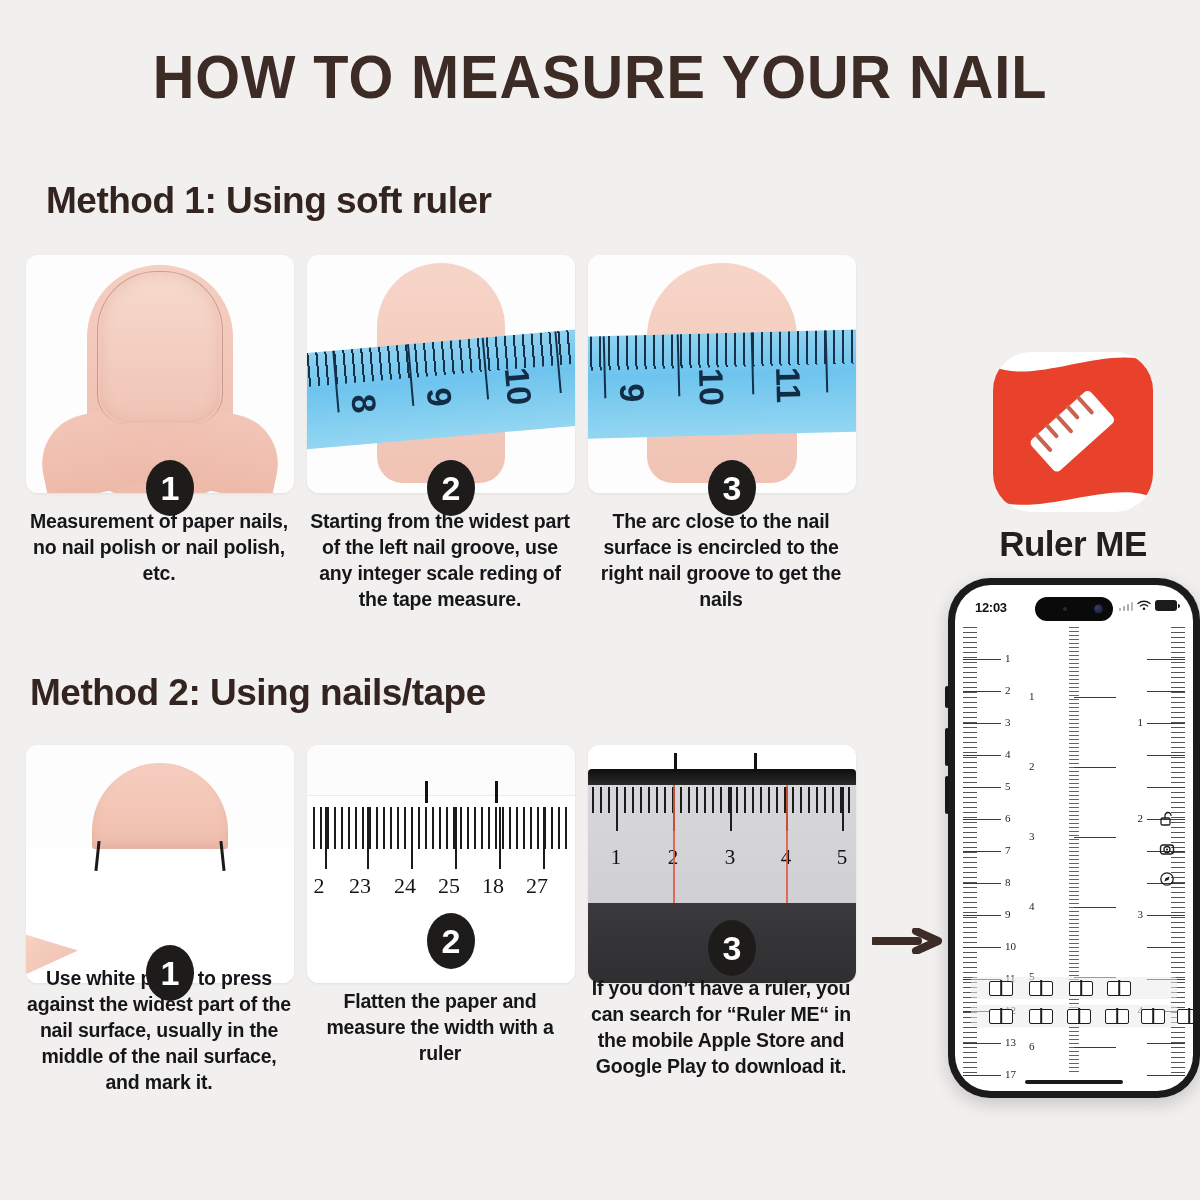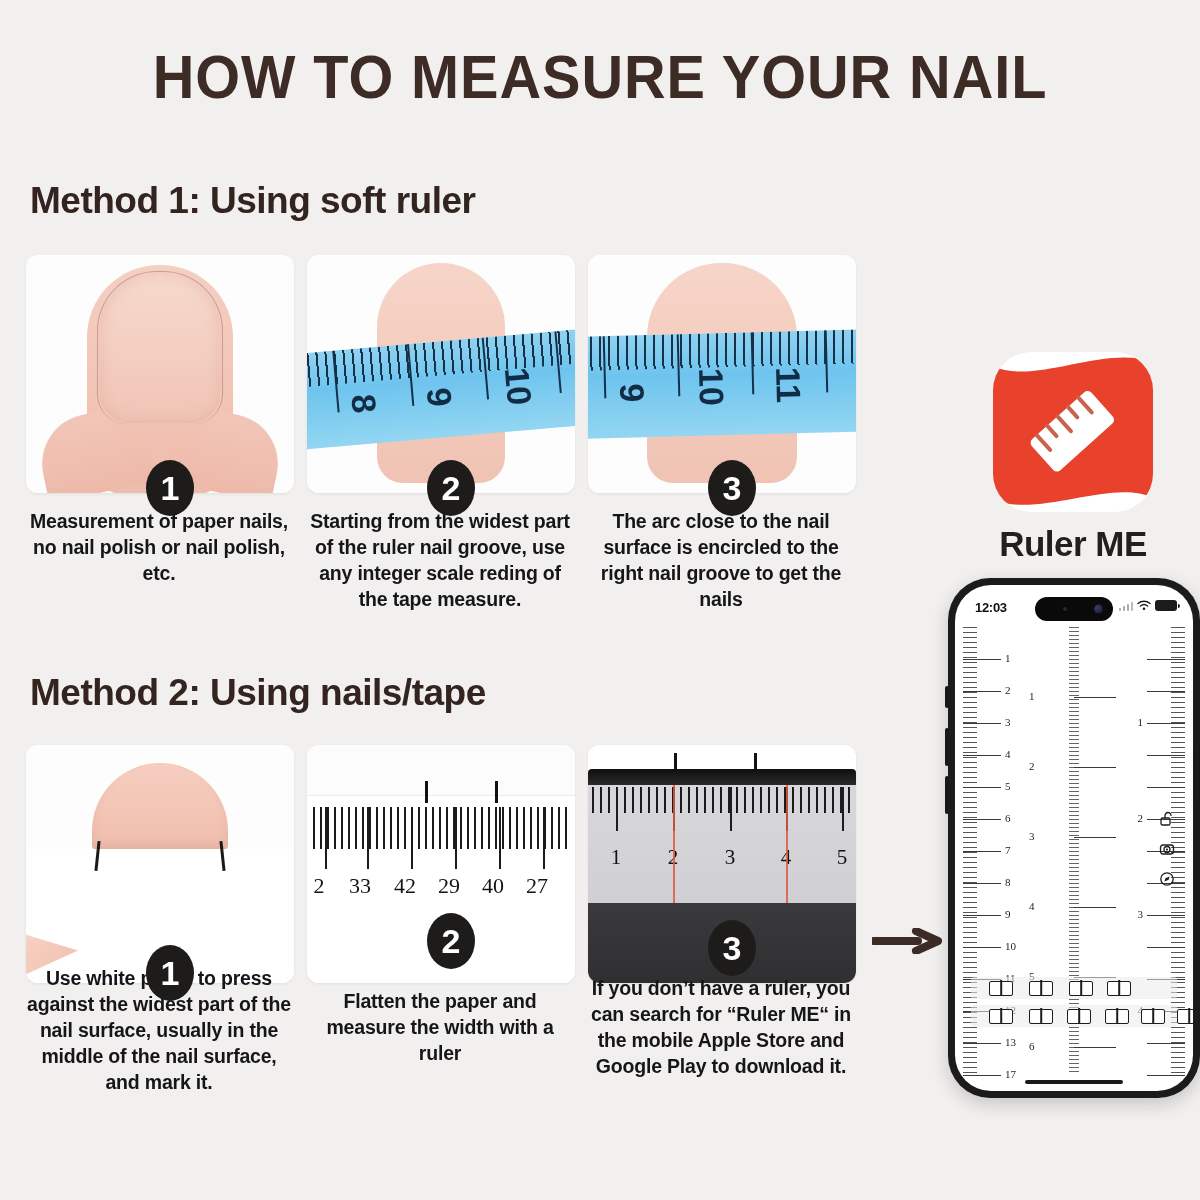--- a/index.html
+++ b/index.html
@@ -34,21 +34,21 @@
   
   .method-heading {
     position: absolute;
     left: 30px;
     font-size: 37px;
     font-weight: bold;
     color: #33241f;
     letter-spacing: -0.5px;
     white-space: nowrap;
   }
-  #m1-heading { top: 180px; }
+  #m1-heading { top: 180px; margin-left: 16px; }
   #m2-heading { top: 672px; }
 
   
   .row {
     position: absolute;
     left: 0;
     width: 880px;
     height: 240px;
   }
   #row1 { top: 255px; }
@@ -476,21 +476,21 @@
         <div class="tape-num" style="left:40px; top:38px;">9</div>
         <div class="tape-num" style="left:110px; top:34px;">10</div>
         <div class="tape-num" style="left:188px; top:34px;">11</div>
       </div>
     </div>
   </div>
   <div class="badge" style="left:708px; top:205px;">3</div>
 </div>
 
 <div class="caption" id="cap1-1">Measurement of paper nails, no nail polish or nail polish, etc.</div>
-<div class="caption" id="cap1-2">Starting from the widest part of the ruler nail groove, use any integer scale reding of the tape measure.</div>
+<div class="caption" id="cap1-2">Starting from the widest part of the left nail groove, use any integer scale reding of the tape measure.</div>
 <div class="caption" id="cap1-3">The arc close to the nail surface is encircled to the right nail groove to get the nails</div>
 
 <div class="method-heading" id="m2-heading">Method 2: Using nails/tape</div>
 
 <div class="row" id="row2">
 
   <div class="card c1">
     <div class="paper-bg">
       <div class="paper-nail"></div>
       <div class="paper-sheet"></div>
@@ -507,24 +507,24 @@
       <div class="pen-mark" style="left:118px;"></div>
       <div class="pen-mark" style="left:188px;"></div>
       <div class="ruler-ticks"></div>
       <div class="ruler-major" style="left:18px;"></div>
       <div class="ruler-major" style="left:60px;"></div>
       <div class="ruler-major" style="left:104px;"></div>
       <div class="ruler-major" style="left:148px;"></div>
       <div class="ruler-major" style="left:192px;"></div>
       <div class="ruler-major" style="left:236px;"></div>
       <div class="ruler-num" style="left:12px;">2</div>
-      <div class="ruler-num" style="left:53px;">33</div>
-      <div class="ruler-num" style="left:98px;">42</div>
-      <div class="ruler-num" style="left:142px;">29</div>
-      <div class="ruler-num" style="left:186px;">40</div>
+      <div class="ruler-num" style="left:53px;">23</div>
+      <div class="ruler-num" style="left:98px;">24</div>
+      <div class="ruler-num" style="left:142px;">25</div>
+      <div class="ruler-num" style="left:186px;">18</div>
       <div class="ruler-num" style="left:230px;">27</div>
     </div>
   </div>
   <div class="badge" style="left:427px; top:168px;">2</div>
 
   <div class="card c3">
     <div class="pr-bg">
       <div class="pen-mark" style="left:86px; top:8px;"></div>
       <div class="pen-mark" style="left:166px; top:8px;"></div>
       <div class="pr-bezel-top"></div>

